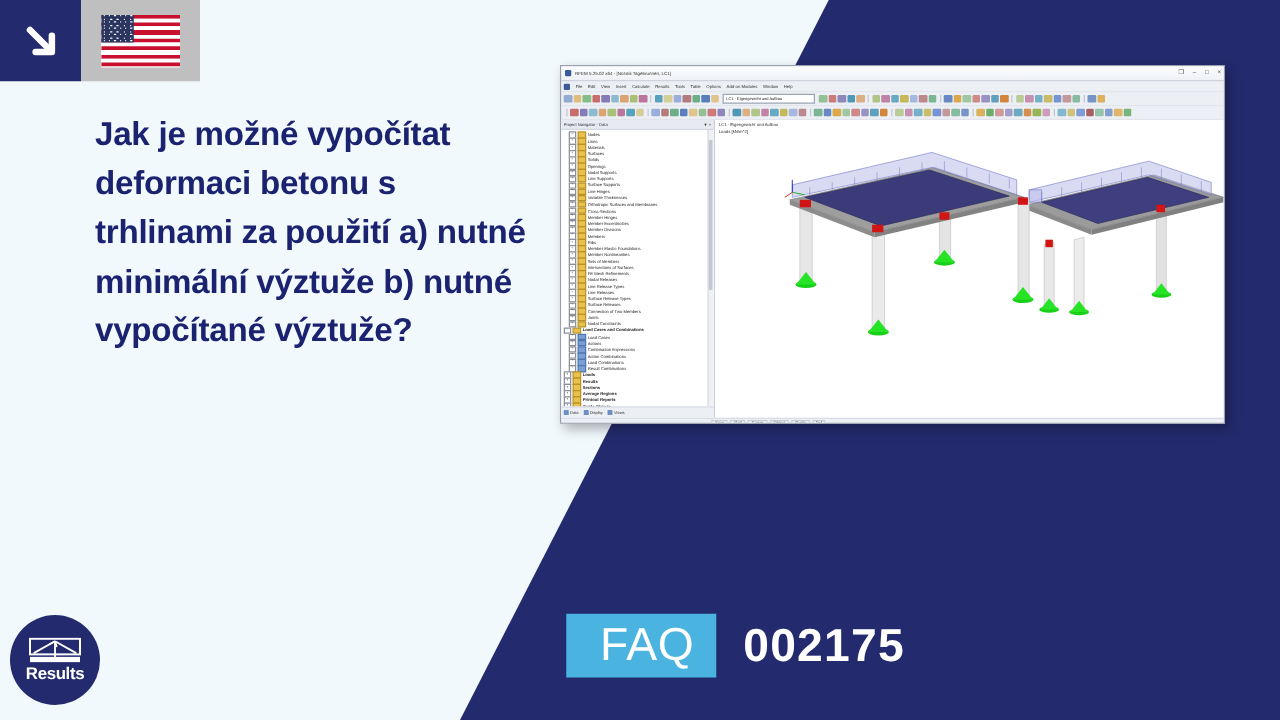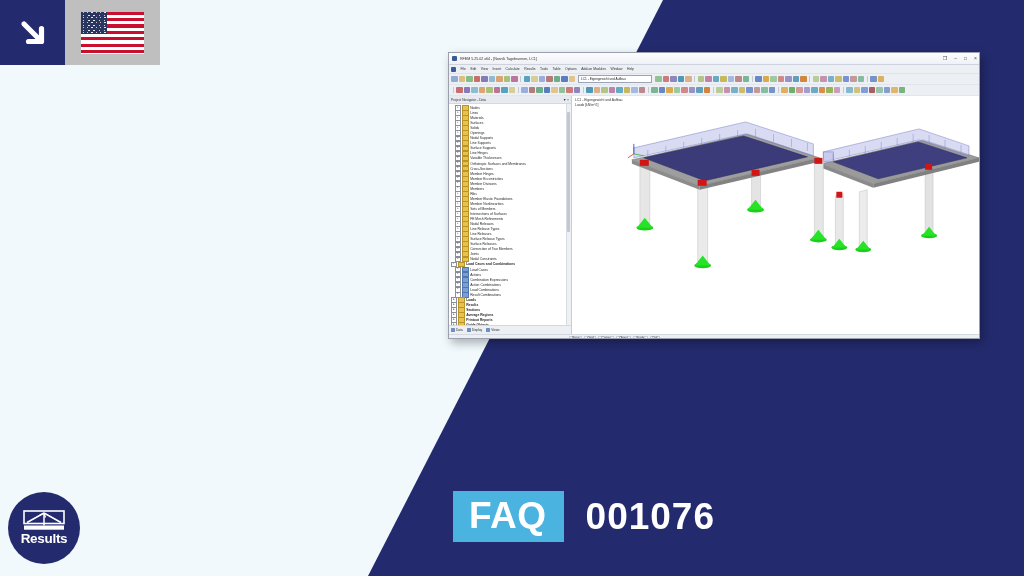--- a/index.html
+++ b/index.html
@@ -111,23 +111,23 @@
   .faq-wrap {
     position: absolute;
     left: 453px; bottom: 34px;
     display: flex; align-items: center;
     z-index: 5;
   }
   .faq-badge {
     background: #4ab3e0;
     color: #ffffff;
     font-size: 37px;
-    font-weight: bold;
+    font-weight: normal;
     letter-spacing: 0.5px;
-    padding: 6px 17px 8px 16px;
+    padding: 6px 17px 8px 27px;
     line-height: 1;
   }
   .faq-number {
     color: #ffffff;
     font-size: 37px;
     font-weight: bold;
     letter-spacing: 1px;
     margin-left: 22px;
     line-height: 1;
   }
@@ -439,36 +439,37 @@
             <u></u>
             <u></u>
             <u></u>
             <u></u>
             <u></u>
           </div>
       </div>
     </div>
   </div>
 
+  <div class="headline">Jak je možné vypočítat deformaci betonu s trhlinami za použití a) nutné minimální výztuže b) nutné vypočítané výztuže?</div>
 
   <div class="logo">
     <div class="logo-mark">
       <svg width="42" height="21" viewBox="0 0 42 21">
         <rect x="1" y="1" width="40" height="12.5" fill="none" stroke="#ffffff" stroke-width="1.6"></rect>
         <rect x="1" y="15.5" width="40" height="4.2" fill="#ffffff"></rect>
         <path d="M21 3 L4 12.5 M21 3 L38 12.5 M21 3 L21 15.5" stroke="#ffffff" stroke-width="1.5" fill="none"></path>
         <path d="M21 3 L16.5 5.5 M21 3 L22.5 7.5" stroke="#ffffff" stroke-width="1.3" fill="none"></path>
       </svg>
     </div>
     <div class="logo-text">Results</div>
   </div>
 
   <div class="faq-wrap">
     <div class="faq-badge">FAQ</div>
-    <div class="faq-number">001076</div>
+    <div class="faq-number">002175</div>
   </div>
 
   <div class="win">
 
     <div class="win-title">
       <div class="app-dot"></div>
       <div class="t-text">RFEM 5.25.02 x64 - [Nosník Tagebrunnen, LC1]</div>
       <div class="win-ctrls">
         <span>❐</span>
         <span>–</span>

